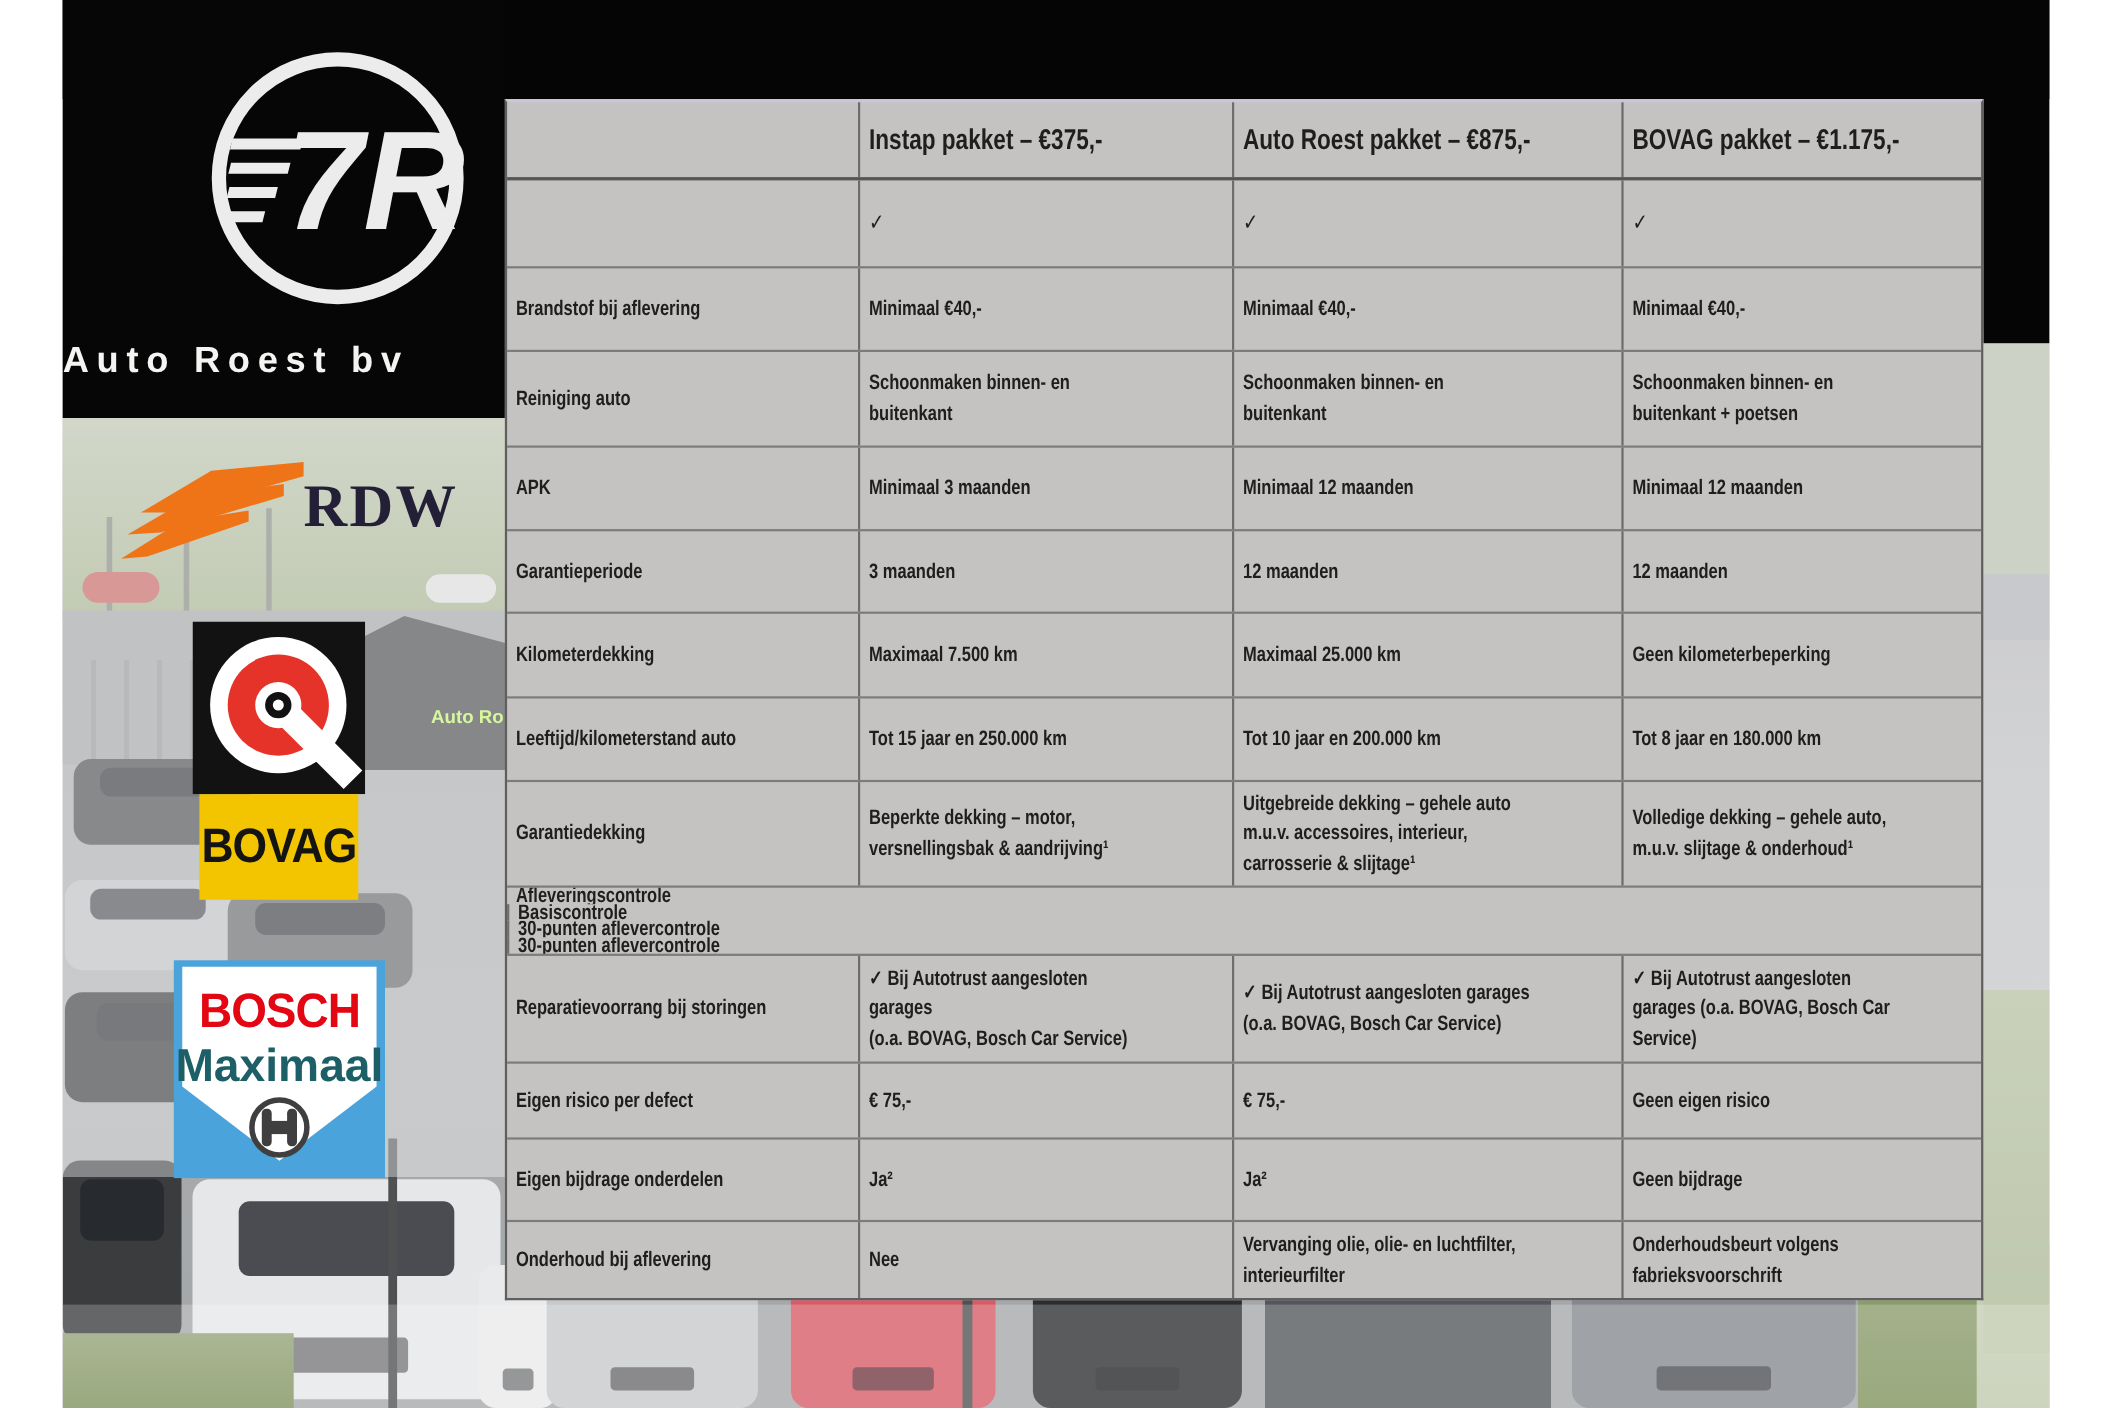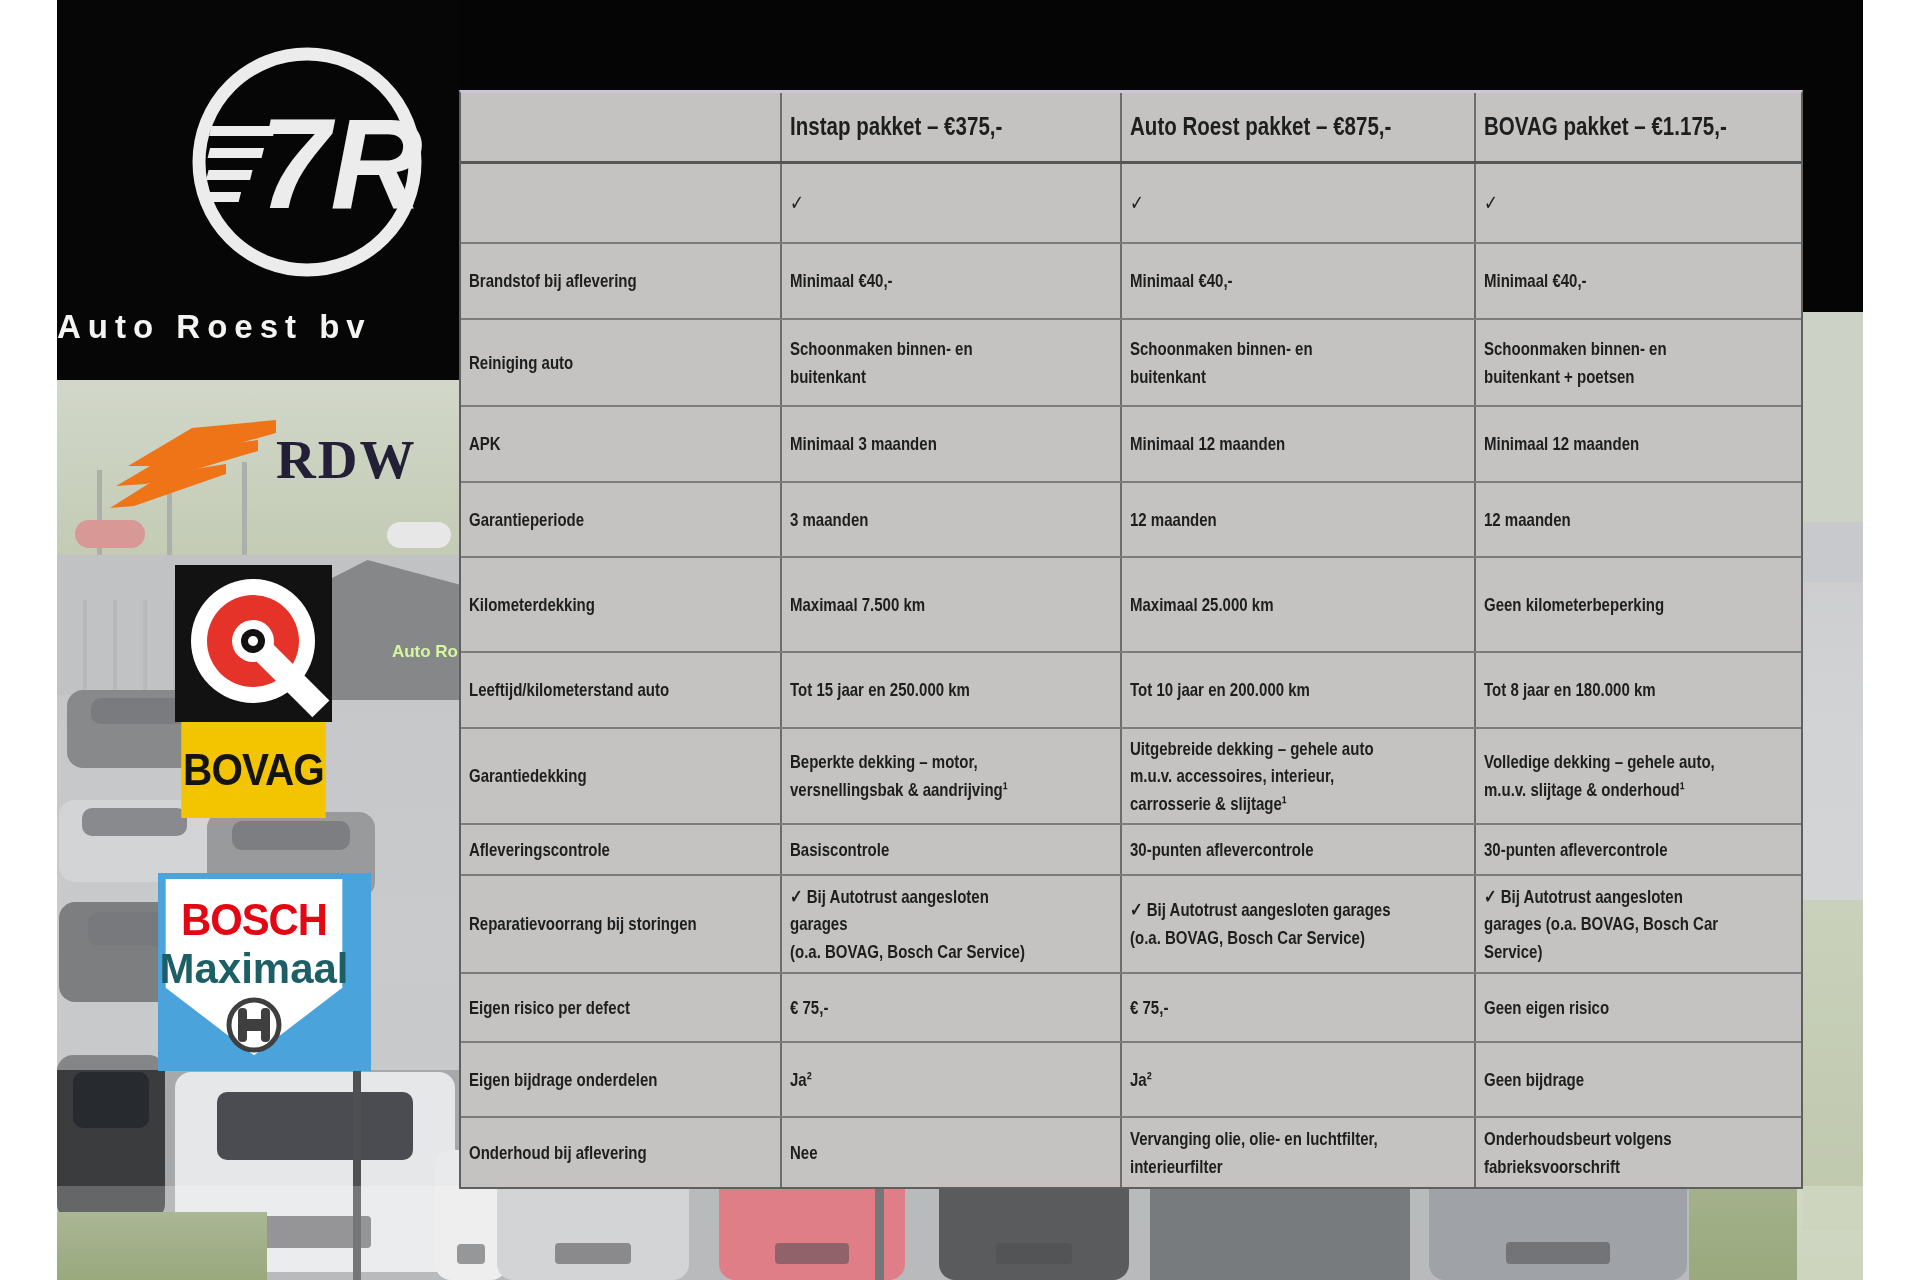--- a/index.html
+++ b/index.html
@@ -33,21 +33,21 @@
   .company{position:absolute;left:0;top:308px;width:402px;text-align:left;color:#f4f4f2;
            font-size:33px;font-weight:bold;letter-spacing:7px;}
   
   .rdw{position:absolute;left:108px;top:420px;width:300px;height:100px;}
   .rdw-text{position:absolute;left:168px;top:8px;font-family:"Liberation Serif",serif;font-weight:bold;
             font-size:55px;color:#231f36;letter-spacing:2px;}
   .bovag{position:absolute;left:175px;top:565px;width:157px;height:253px;}
   .bovag-band{position:absolute;left:0;top:157px;width:157px;height:96px;background:var(--bovag-yellow);
               display:flex;align-items:center;justify-content:center;font-weight:bold;font-size:44px;
               color:#141414;letter-spacing:-1px;transform:scaleX(.92);}
-  .bosch{position:absolute;left:158px;top:873px;width:192px;height:198px;background:var(--bosch-blue);padding-left:21px;}
+  .bosch{position:absolute;left:158px;top:873px;width:192px;height:198px;background:var(--bosch-blue);}
   .bosch-shield{position:absolute;left:0;top:0;width:192px;height:198px;background:#ffffff;
                 clip-path:polygon(4% 3%,96% 3%,96% 58%,50% 92%,4% 58%);}
   .bosch-t1{position:absolute;left:0;top:22px;width:192px;text-align:center;font-weight:bold;
             font-size:44px;color:var(--bosch-red);letter-spacing:-1px;transform:scaleX(.95);}
   .bosch-t2{position:absolute;left:0;top:72px;width:192px;text-align:center;font-weight:bold;
             font-size:42px;color:var(--bosch-teal);}
   .bosch-mark{position:absolute;left:66px;top:122px;}
   
   .pkg-table{position:absolute;left:459px;top:90px;width:1344px;background:var(--table-bg);
              border:2px solid #5f5f5f;border-top:3px solid #cdc4d8;box-sizing:border-box;color:#1e1e1e;}
@@ -268,21 +268,21 @@
         <div class="t-cell c1">
           <span class="tx">3 maanden</span>
         </div>
         <div class="t-cell c2">
           <span class="tx">12 maanden</span>
         </div>
         <div class="t-cell c3">
           <span class="tx">12 maanden</span>
         </div>
       </div>
-      <div class="t-row" style="height: 95px;">
+      <div class="t-row" style="height: 77px;">
         <div class="t-cell c0">
           <span class="tx">Kilometerdekking</span>
         </div>
         <div class="t-cell c1">
           <span class="tx">Maximaal 7.500 km</span>
         </div>
         <div class="t-cell c2">
           <span class="tx">Maximaal 25.000 km</span>
         </div>
         <div class="t-cell c3">
@@ -314,21 +314,21 @@
         <div class="t-cell c2">
           <span class="tx">Uitgebreide dekking – gehele auto
 m.u.v. accessoires, interieur,
 carrosserie &amp; slijtage¹</span>
         </div>
         <div class="t-cell c3">
           <span class="tx">Volledige dekking – gehele auto,
 m.u.v. slijtage &amp; onderhoud¹</span>
         </div>
       </div>
-      <div class="t-row" style="height: 51px;">
+      <div class="t-row" style="height: 62px; flex-direction: column;">
         <div class="t-cell c0">
           <span class="tx">Afleveringscontrole</span>
         </div>
         <div class="t-cell c1">
           <span class="tx">Basiscontrole</span>
         </div>
         <div class="t-cell c2">
           <span class="tx">30-punten aflevercontrole</span>
         </div>
         <div class="t-cell c3">

